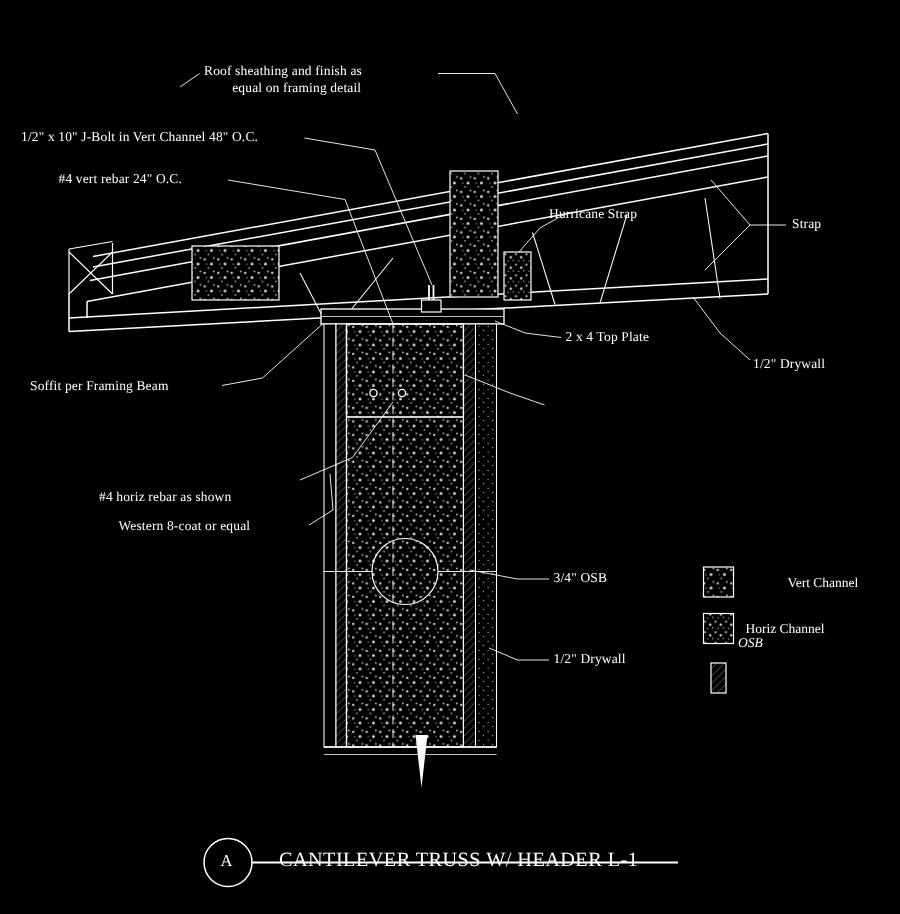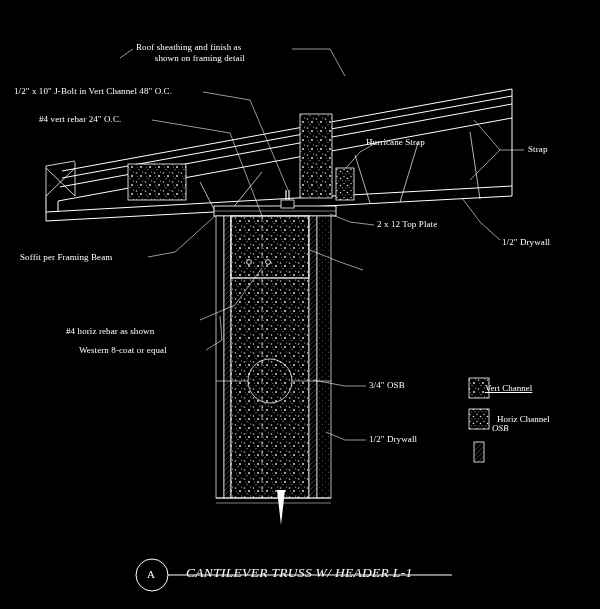--- a/index.html
+++ b/index.html
@@ -31,21 +31,20 @@
     width: 600px;
     height: 609px;
   }
   .title {
     position: absolute;
     font-family: "Liberation Serif", serif;
     font-size: 13.5px;
     color: #ffffff;
     white-space: pre;
     letter-spacing: 0.3px;
-    font-style: italic;
   }
   .bubble-txt {
     position: absolute;
     font-family: "Liberation Serif", serif;
     font-size: 11px;
     color: #ffffff;
   }
   .legend-txt {
     position: absolute;
     font-family: "Liberation Serif", serif;
@@ -187,33 +186,33 @@
 
     <rect x="469" y="378" width="20" height="20" fill="url(#pat-concrete)" stroke="#ffffff" stroke-width="0.8"></rect>
     <rect x="469" y="409" width="20" height="20" fill="url(#pat-concrete2)" stroke="#ffffff" stroke-width="0.8"></rect>
     <rect x="474" y="442" width="10" height="20" fill="url(#pat-osb)" stroke="#ffffff" stroke-width="0.8"></rect>
 
     <circle cx="152" cy="575" r="16" fill="none" stroke="#ffffff" stroke-width="1"></circle>
     <path d="M 168 575 L 452 575" stroke="#ffffff" stroke-width="1.2" fill="none"></path>
   </svg>
 
   <div class="lbl" style="left:136px; top:42px;">Roof sheathing and finish as
-        shown on framing detail</div>
+        equal on framing detail</div>
   <div class="lbl" style="left:14px; top:86px;">1/2" x 10" J-Bolt in Vert Channel 48" O.C.</div>
   <div class="lbl" style="left:39px; top:114px;">#4 vert rebar 24" O.C.</div>
   <div class="lbl" style="left:366px; top:137px;">Hurricane Strap</div>
   <div class="lbl" style="left:528px; top:144px;">Strap</div>
-  <div class="lbl" style="left:377px; top:219px;">2 x 12 Top Plate</div>
+  <div class="lbl" style="left:377px; top:219px;">2 x 4 Top Plate</div>
   <div class="lbl" style="left:502px; top:237px;">1/2" Drywall</div>
   <div class="lbl" style="left:20px; top:252px;">Soffit per Framing Beam</div>
   <div class="lbl" style="left:66px; top:314px;margin-top:12px;">#4 horiz rebar as shown</div>
   <div class="lbl" style="left:79px; top:345px;">Western 8-coat or equal</div>
   <div class="lbl" style="left:369px; top:380px;">3/4" OSB</div>
   <div class="lbl" style="left:369px; top:434px;">1/2" Drywall</div>
 
-  <div class="legend-txt" style="left:485px; top:383px;text-decoration:underline;">Vert Channel</div>
+  <div class="legend-txt" style="left:525px; top:383px;">Vert Channel</div>
   <div class="legend-txt" style="left:497px; top:414px;">Horiz Channel</div>
   <div class="legend-txt" style="left:492px; top:423px;font-style:italic;">OSB</div>
 
   <div class="bubble-txt" style="left:147px; top:568px;">A</div>
   <div class="title" style="left:186px; top:565px;">CANTILEVER TRUSS W/ HEADER L-1</div>
 
 </div>
 
 </body></html>

